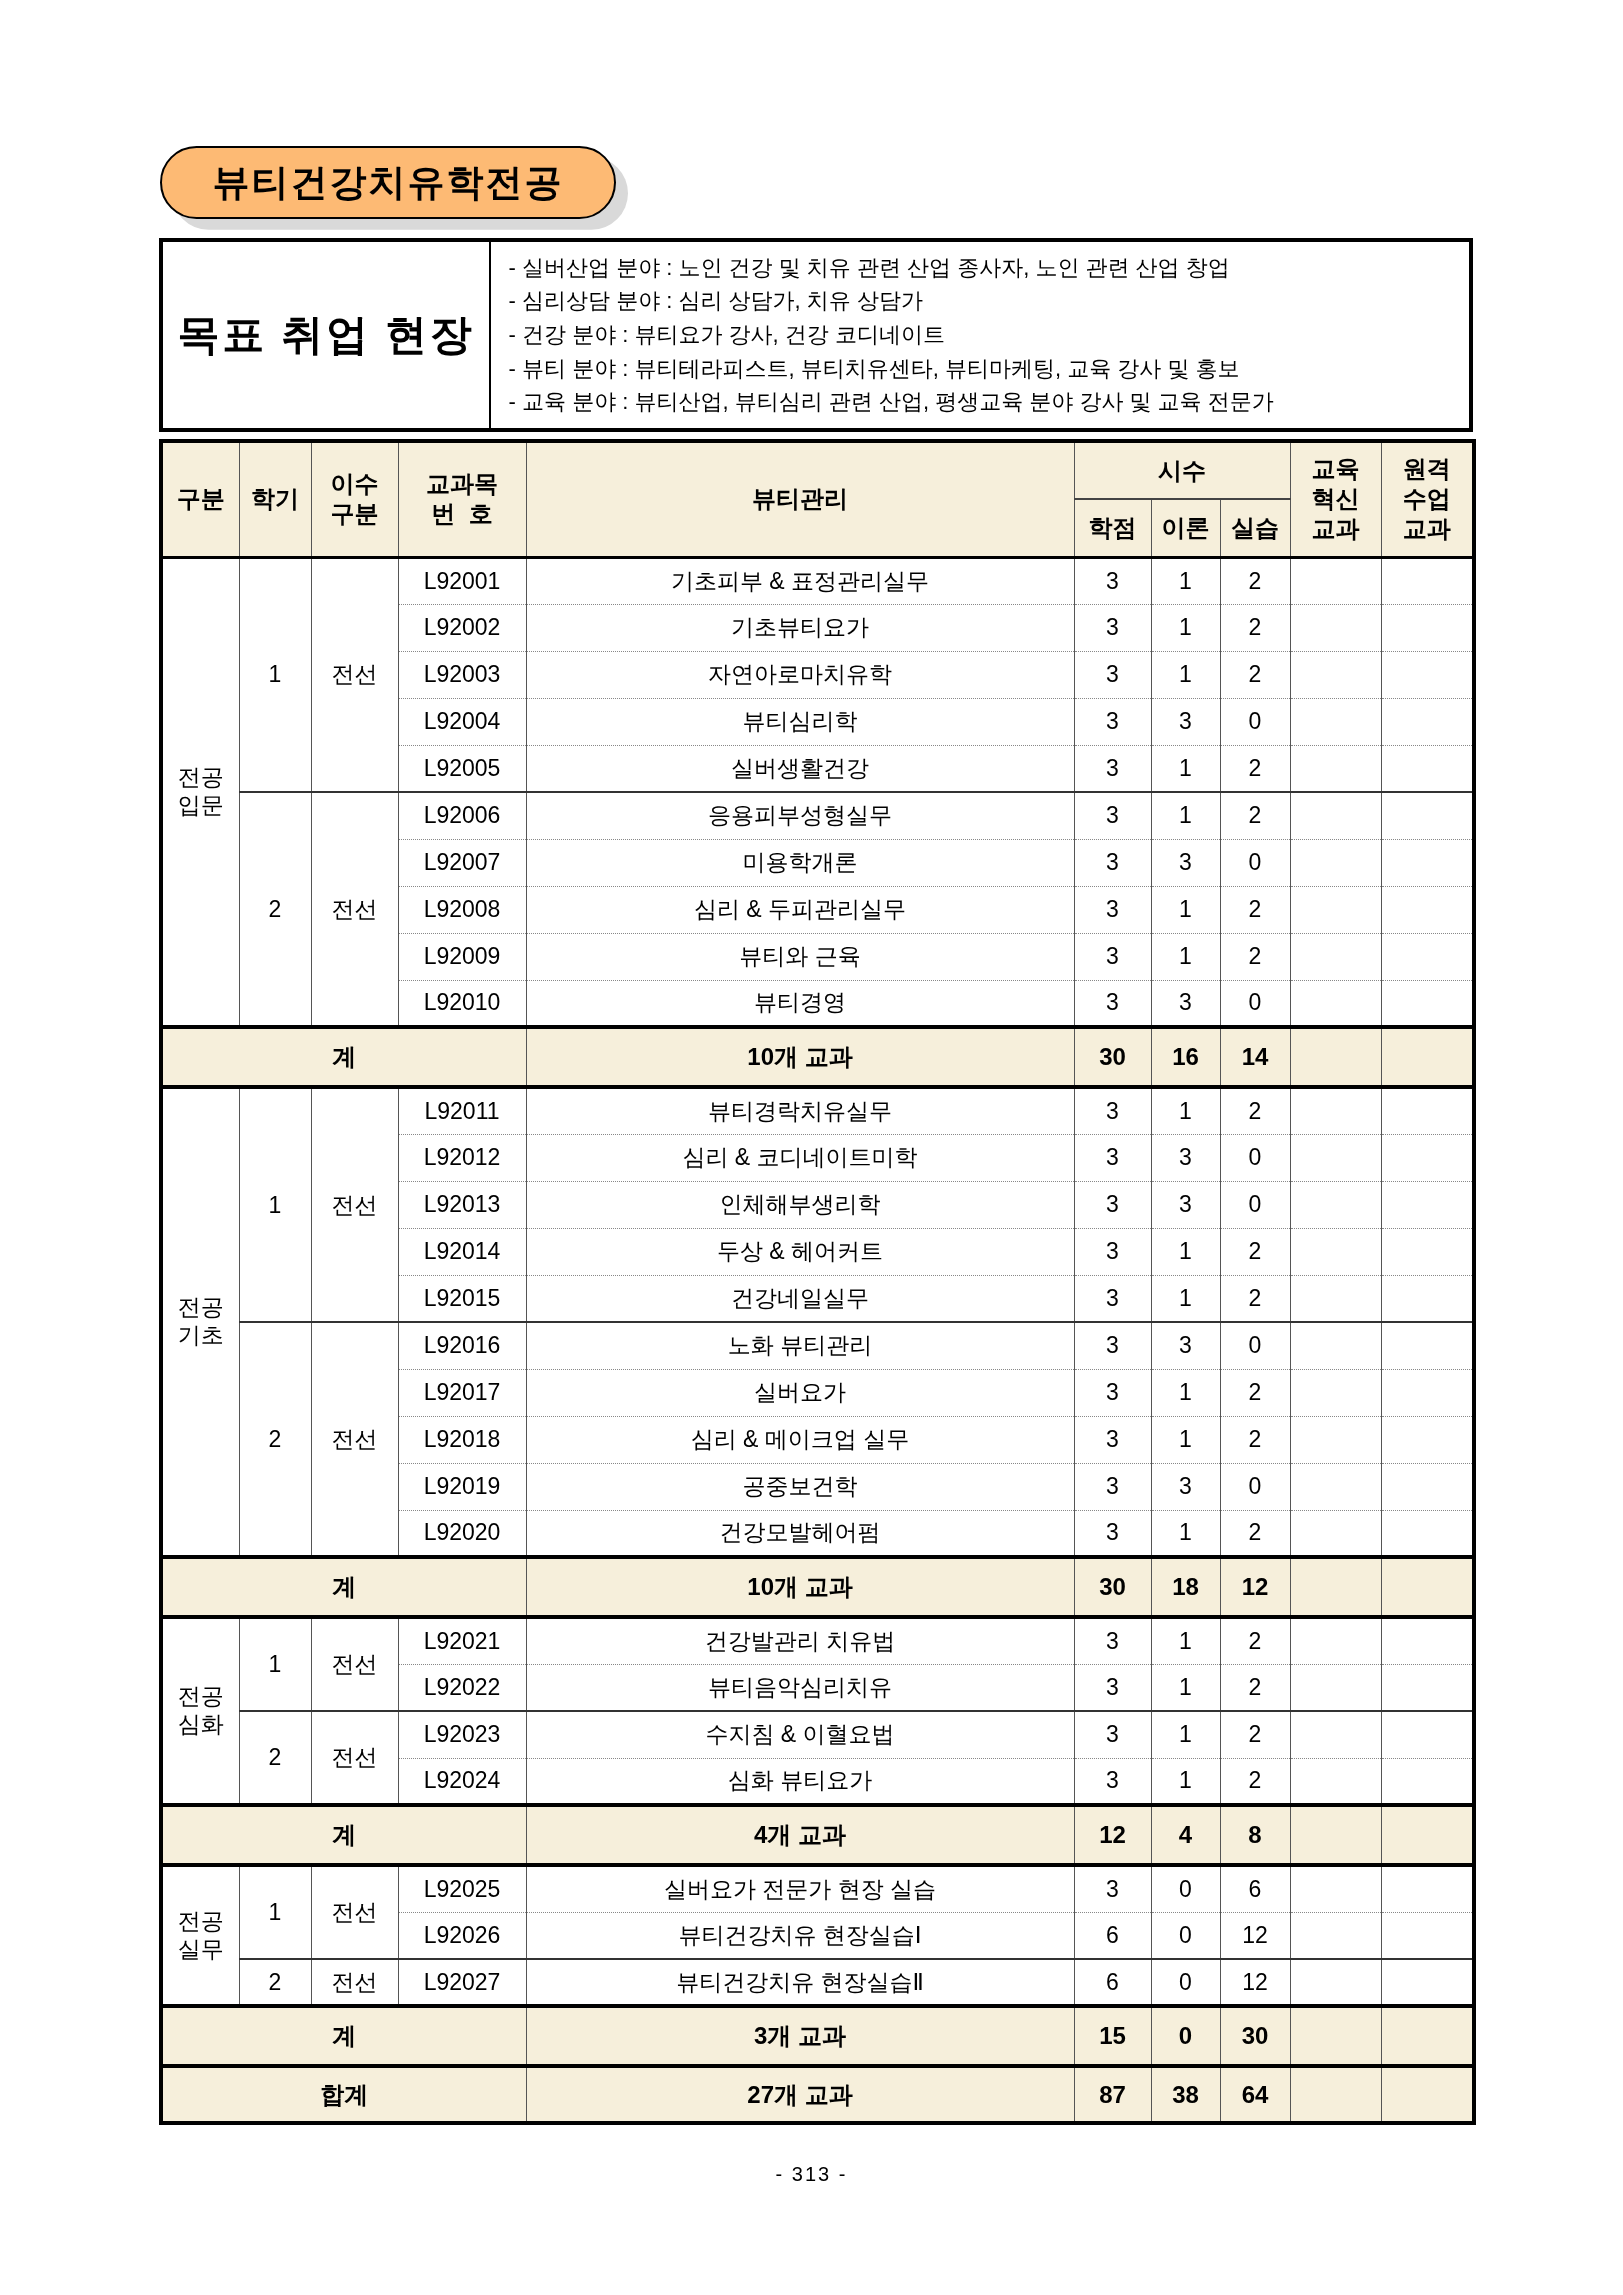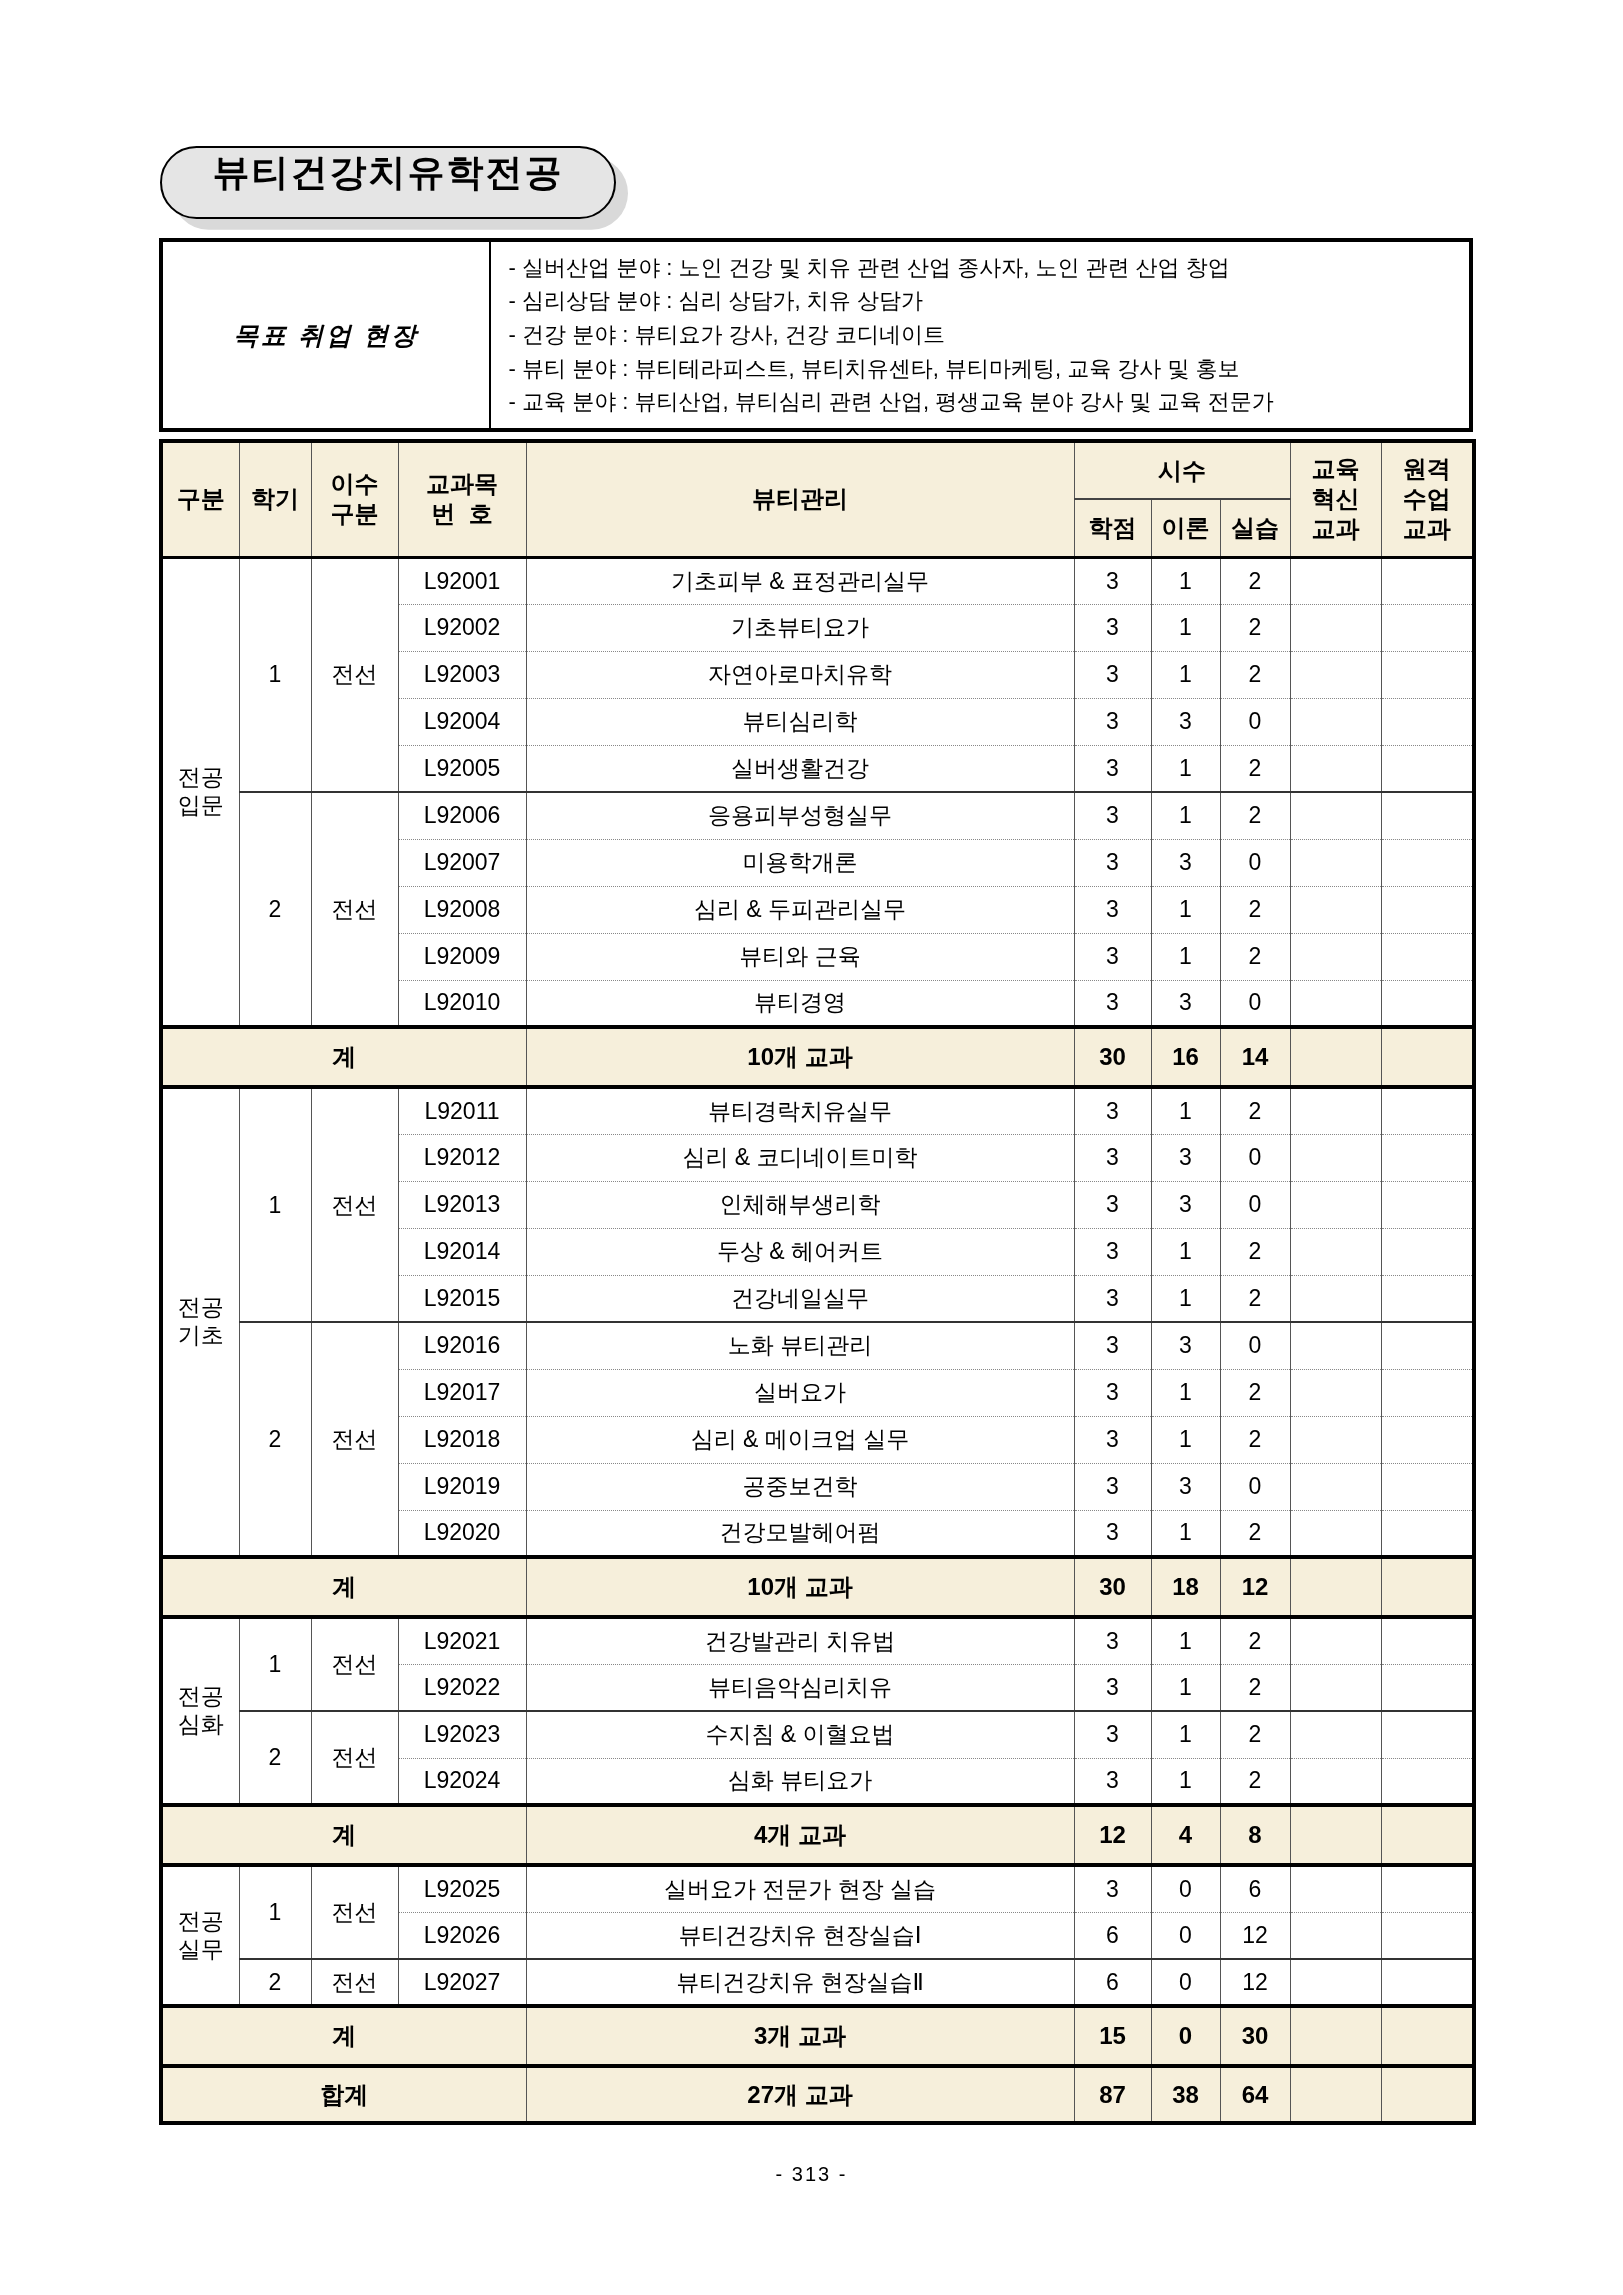--- a/index.html
+++ b/index.html
@@ -3,34 +3,34 @@
 <meta charset="utf-8">
 <style>
   html,body{margin:0;padding:0;}
   body{
     width:1623px;height:2295px;position:relative;background:#ffffff;color:#000;
     font-family:"Liberation Sans","DejaVu Sans",sans-serif;
   }
   
   .title-pill{
     position:absolute;left:160px;top:146px;width:452px;height:69px;
-    background:#e5e5e5;border:2.7px solid #000;border-radius:41px;
+    background:#fdba74;border:2.7px solid #000;border-radius:41px;
     box-shadow:12px 10.8px 0 #d9d9d9;
-    display:flex;align-items:flex-start;justify-content:center;
+    display:flex;align-items:center;justify-content:center;
     font-size:37px;font-weight:bold;letter-spacing:2px;
   }
   
   .goal-box{
     position:absolute;left:159px;top:238px;width:1314px;height:194px;
     border:4px solid #000;box-sizing:border-box;display:flex;background:#fff;
   }
   .goal-label{
     flex:0 0 326px;border-right:2px solid #000;
     display:flex;align-items:center;justify-content:center;
-    font-weight:bold;font-size:25px;letter-spacing:2.7px;font-style:italic;
+    font-weight:bold;font-size:42px;letter-spacing:2.7px;
   }
   .goal-items{
     flex:1;display:flex;flex-direction:column;justify-content:space-evenly;
     padding:6.8px 8px 6.8px 17.6px;
   }
   .goal-item{font-size:22px;white-space:nowrap;}
   
   .curriculum{position:absolute;left:159px;top:439px;}
   table{border-collapse:collapse;table-layout:fixed;width:1314px;border:4.7px solid #000;background:#fff;}
   th,td{

